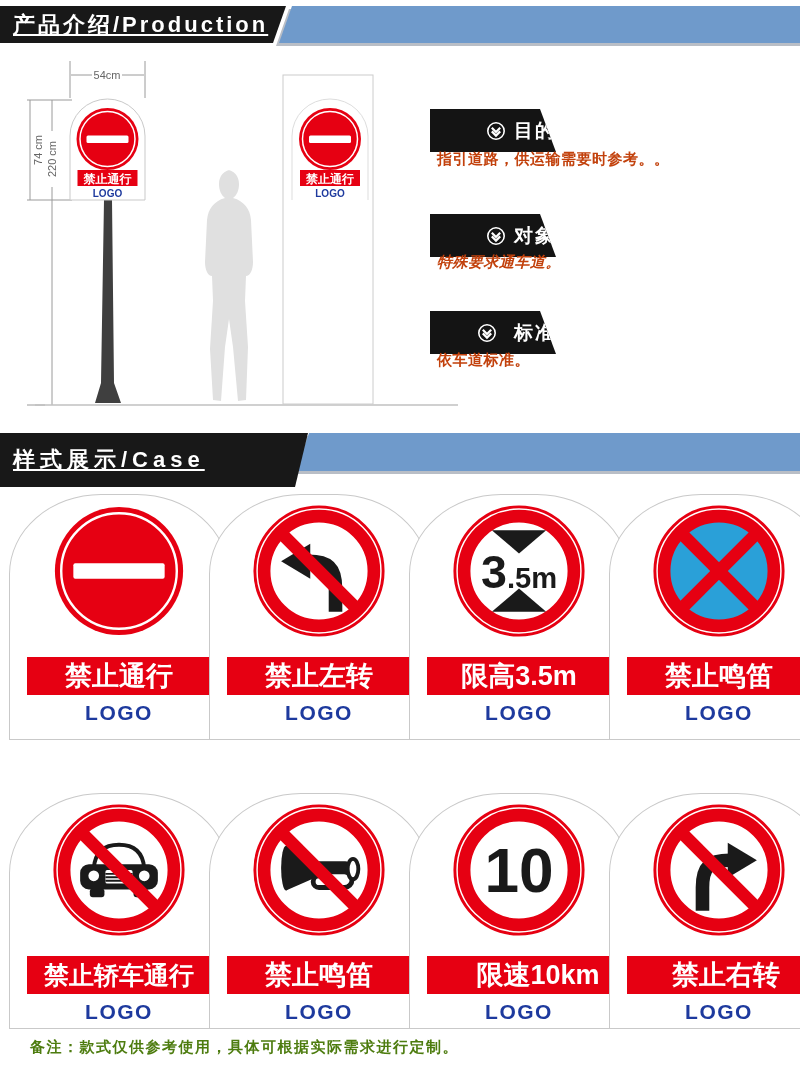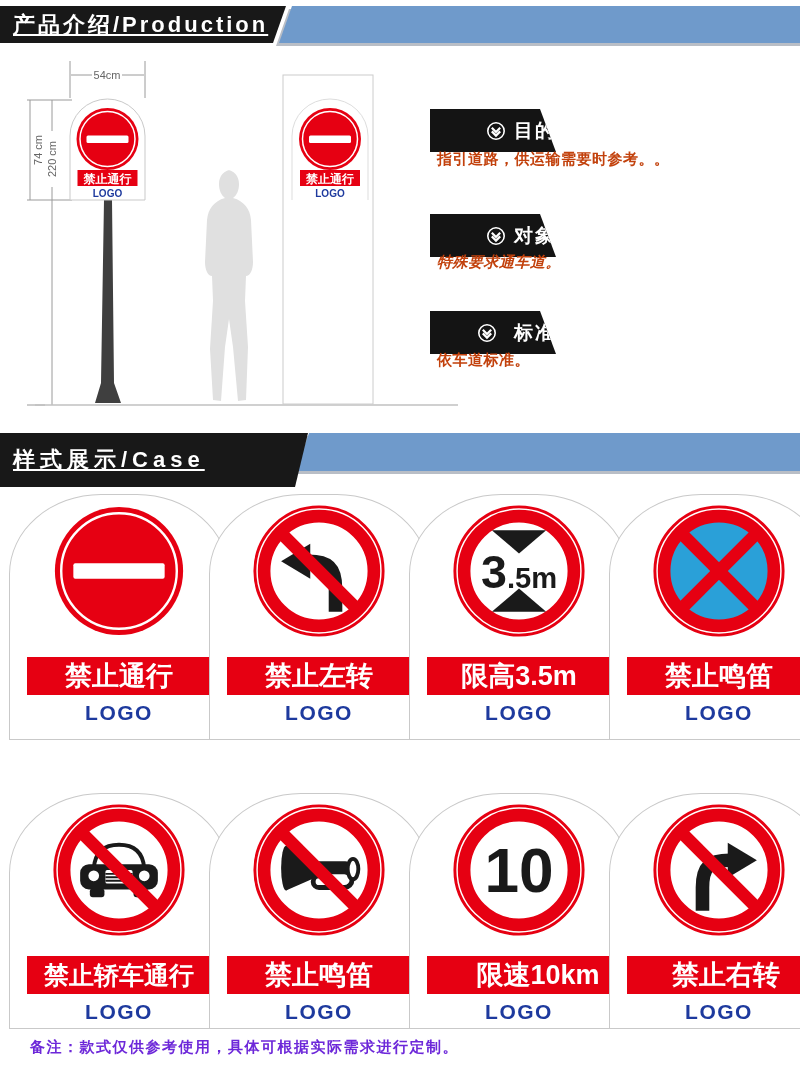--- a/index.html
+++ b/index.html
@@ -29,21 +29,21 @@
   .row2 { top:793px; height:236px; }
   .p1 { left:9px; } .p2 { left:209px;padding-left:40px; } .p3 { left:409px; } .p4 { left:609px; }
   .symbol { position:absolute; top:8px; left:50%; transform:translateX(-50%); }
   .band { position:absolute; left:17px; right:17px; top:162px; height:38px; background:#e60012;
           color:#fff; display:flex; align-items:center; justify-content:center;
           font-weight:bold; white-space:nowrap; }
   .logo { position:absolute; top:206px; left:0; right:0; text-align:center;
           color:#1e3a9e; font-weight:bold; font-size:21px; letter-spacing:1.5px; }
 
   .footer { position:absolute; left:30px; top:1038px; font-size:15px; font-weight:bold;
-            letter-spacing:1.5px; color:#6d28d9; }
+            letter-spacing:1.5px; color:#4d7c0f; }
 
   svg text { font-family:"Liberation Sans","DejaVu Sans",sans-serif; }
 </style>
 </head>
 <body>
 
 <div class="page">
 
   <div class="hdr-shadow" style="left:276px; top:9px; width:524px; height:37px;"></div>
   <div class="hdr-blue" style="left:279px; top:6px; width:521px; height:37px;"></div>

